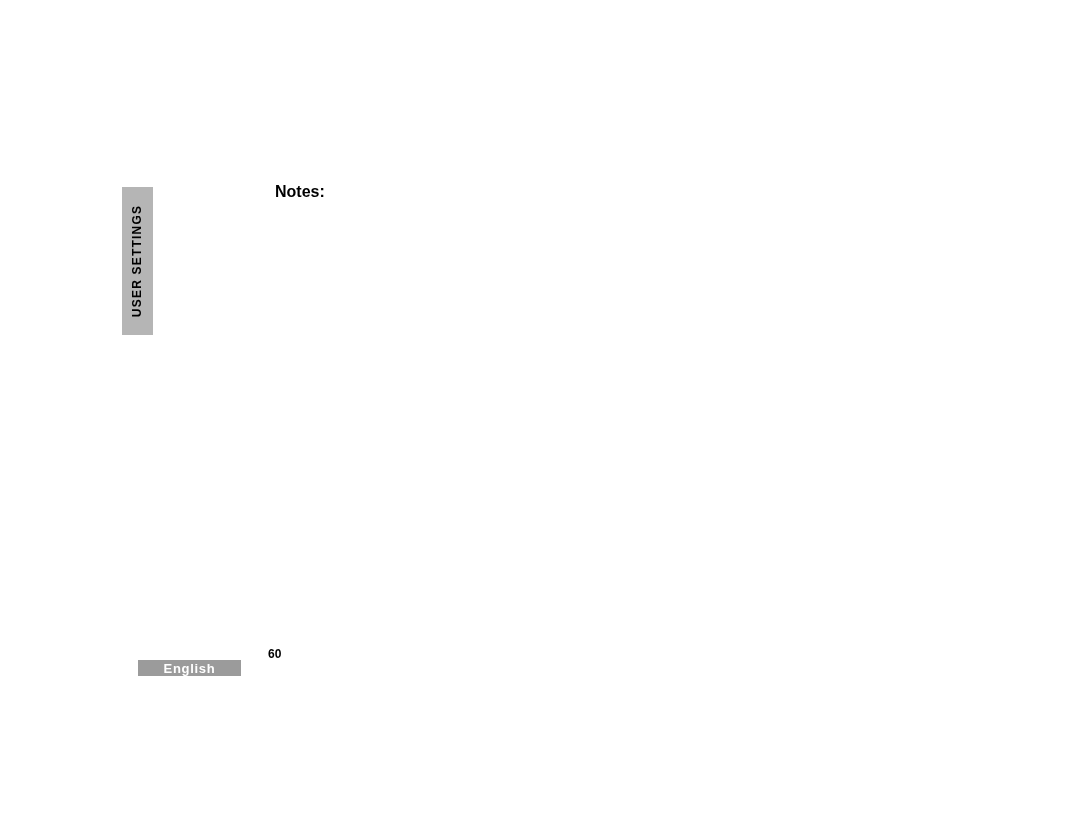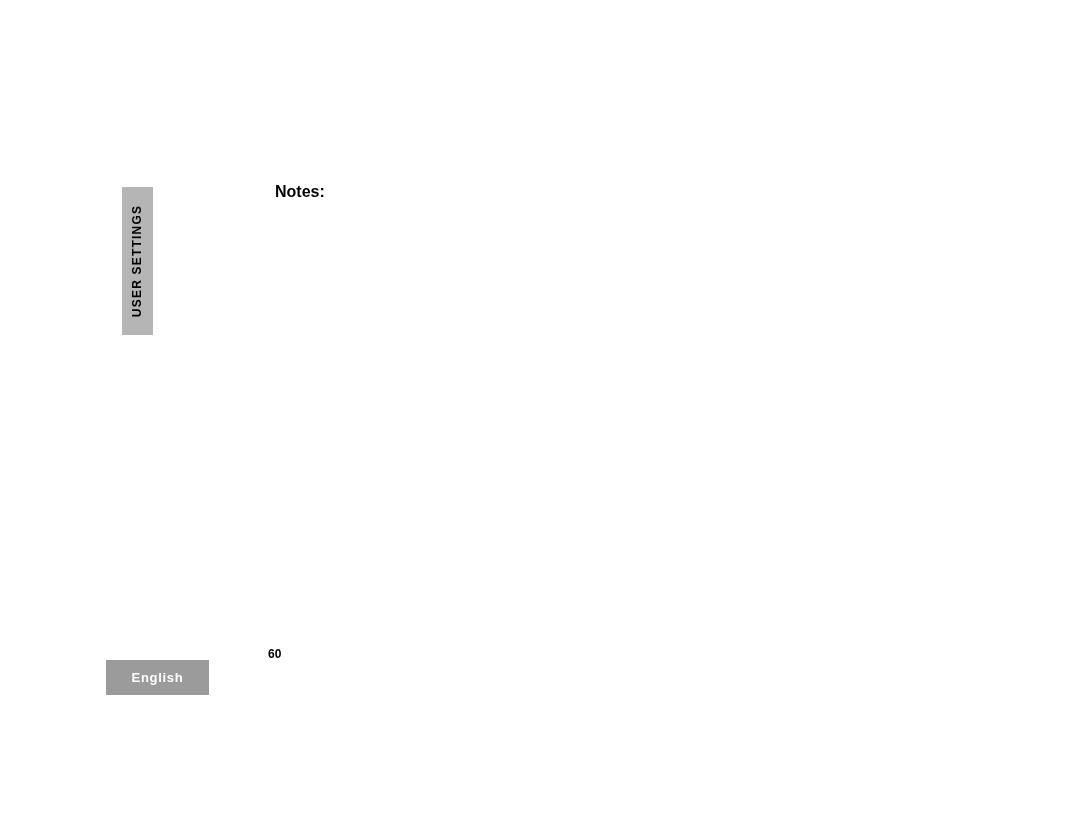--- a/index.html
+++ b/index.html
@@ -48,24 +48,24 @@
   .page-number {
     position: absolute;
     left: 268px;
     top: 647px;
     font-weight: bold;
     font-size: 12px;
     color: #000000;
   }
   .language-tab {
     position: absolute;
-    left: 106px;
+    left: 138px;
     top: 660px;
     width: 103px;
-    height: 35px;
+    height: 16px;
     background: #9b9b9b;
     display: flex;
     align-items: center;
     justify-content: center;
   }
   .language-text {
     font-weight: bold;
     font-size: 13px;
     letter-spacing: 0.7px;
     color: #ffffff;

